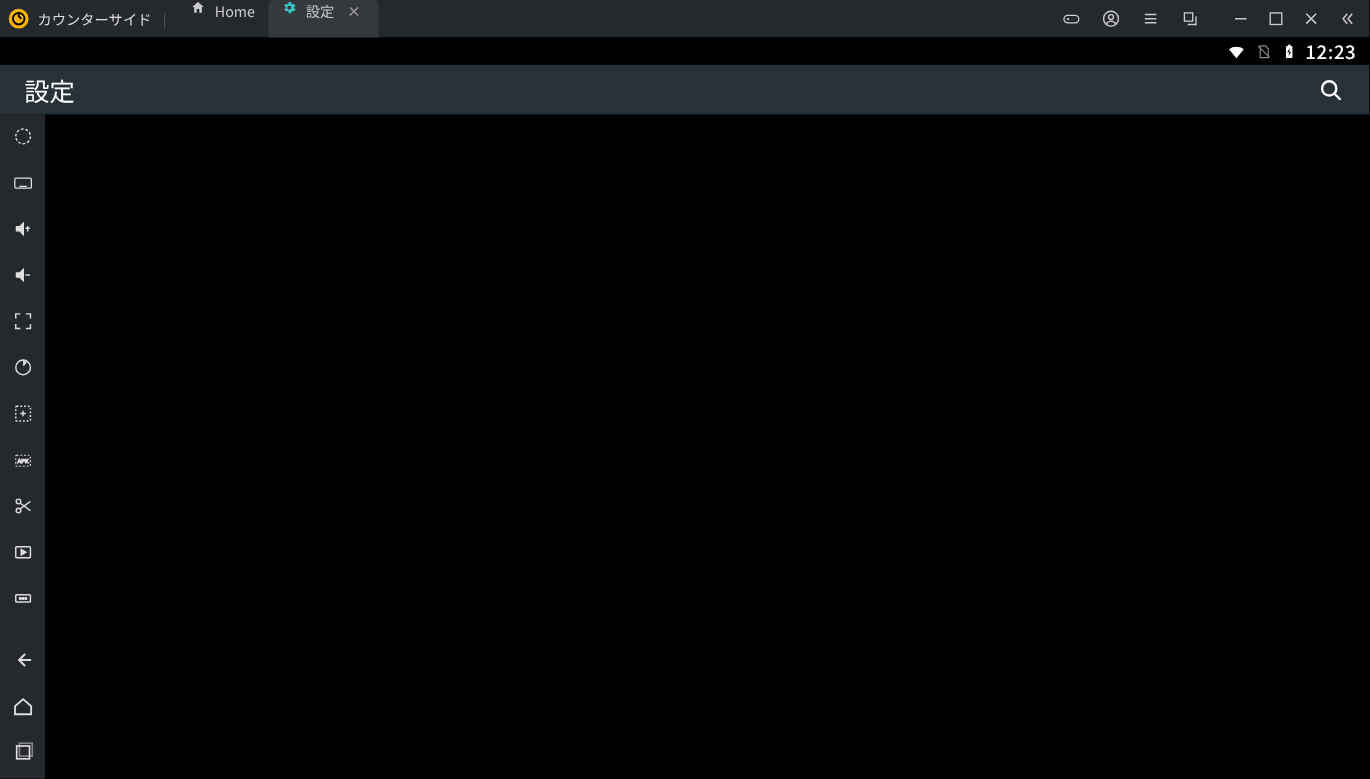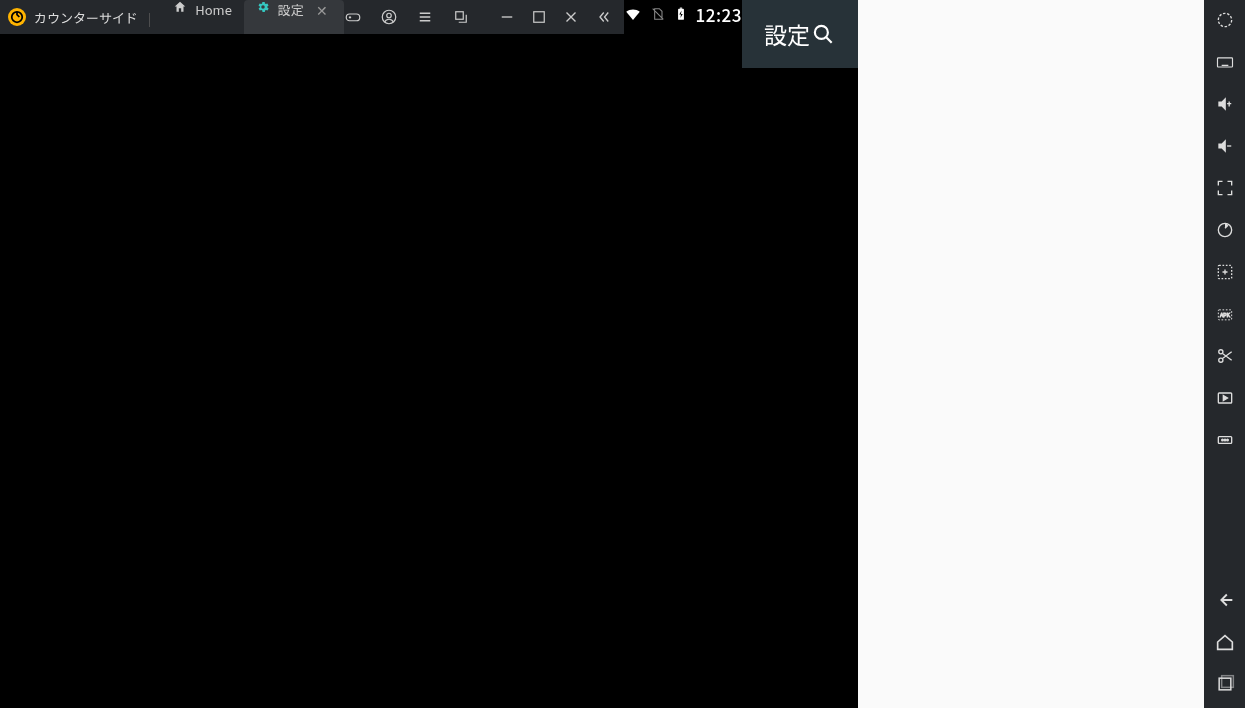--- a/index.html
+++ b/index.html
@@ -1,41 +1,41 @@
 <!DOCTYPE html>
 <html><head>
 <meta charset="utf-8">
 <style>
   * { box-sizing: border-box; margin: 0; padding: 0; }
   html, body { width: 1245px; height: 708px; font-family: "Noto Sans JP", "Roboto", Arial, sans-serif; background: #000; overflow: hidden; }
   
   
   .root { display: flex; width: 100%; height: 100%; }
-  .main-area { flex: 1; display: flex; flex-direction: row; min-width: 0; border-radius: 21px; }
+  .main-area { flex: 1; display: flex; flex-direction: column; min-width: 0; border-radius: 21px; }
   .right-sidebar { width: 41px; background: #25282c; display: flex; flex-direction: column; align-items: center; padding-top: 6px; gap: 14px; }
   
   
   .title-bar { height: 34px; background: #25282c; display: flex; align-items: center; color: #e6e6e6; font-size: 13px; }
   .title-left { display: flex; align-items: center; gap: 8px; padding-left: 8px; }
   .logo-icon { width: 18px; height: 18px; border-radius: 50%; background: #ffb400; display: flex; align-items: center; justify-content: center; color: #000; font-weight: 700; font-size: 11px; }
   .title-name { color: #ddd; font-size: 13px; }
   .title-sep { margin: 0 10px; color: #555; font-size: 13px; }
   .tab { display: flex; align-items: flex-start; height: 34px; padding: 0 12px; gap: 8px; font-size: 13px; color: #ccc; }
   .tab.home { }
   .tab.active { background: #35383c; border-radius: 4px 4px 0 0; position: relative; }
   .tab .close { color: #999; font-size: 14px; padding: 0 4px; cursor: pointer; }
   .tab-icon { width: 14px; height: 14px; display: inline-flex; align-items: center; justify-content: center; }
   .gear-ico { color: #35c7c0; }
   .title-spacer { flex: 1; }
   .title-btns { display: flex; align-items: center; gap: 18px; padding-right: 12px; color: #ccc; }
   .title-btns .win { display: flex; gap: 14px; margin-left: 10px; }
   .title-btns svg, .title-btns .glyph { width: 18px; height: 18px; }
   
   
-  .status-bar { height: 28px; background: #000; color: #fff; display: flex; align-items: center; justify-content: flex-end; gap: 8px; font-size: 16px; font-weight: 500; }
+  .status-bar { height: 28px; background: #000; color: #fff; display: flex; align-items: center; justify-content: flex-end; padding-right: 12px; gap: 8px; font-size: 16px; font-weight: 500; }
   .status-bar .time { font-size: 17px; letter-spacing: 0.5px; }
   
   
   .app-header { height: 68px; background: #273238; color: #fff; display: flex; align-items: center; padding: 0 22px; font-size: 23px; }
   .app-header .search { margin-left: auto; }
   
   
   .content { flex: 1; background: #fafafa; overflow: hidden; position: relative; }
   .list { position: absolute; inset: 0; overflow-y: hidden; }
   

